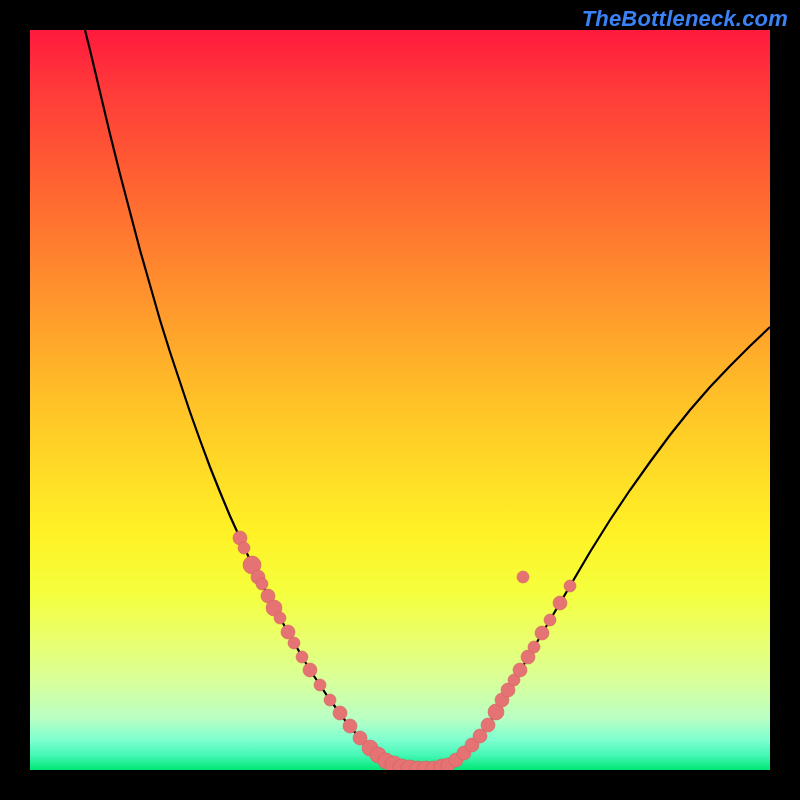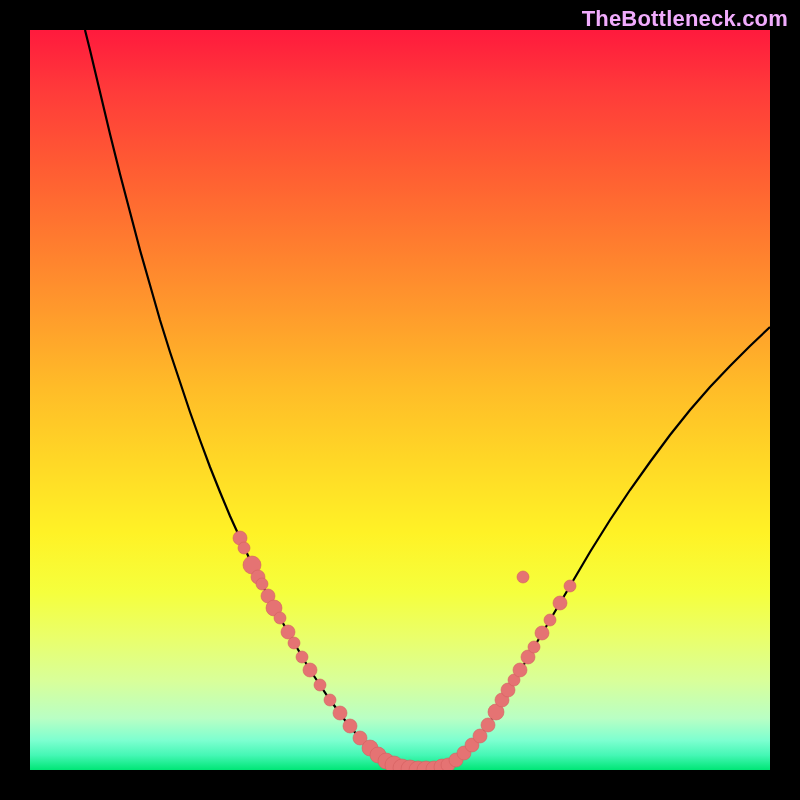--- a/index.html
+++ b/index.html
@@ -31,25 +31,26 @@
       #d8ff9a 88%,
       #b9ffc4 93%,
       #7dffd0 96%,
       #45f7b5 98%,
       #00e676 100%);
   }
   .watermark {
     position: absolute;
     top: 6px;
     right: 12px;
-    color: #f0abfc;
+    color: #3b82f6;
     font-size: 22px;
     font-weight: 600;
     letter-spacing: 0.2px;
     user-select: none;
+    font-style: italic;
   }
   svg.plot {
     position: absolute;
     left: 30px;
     top: 30px;
     width: 740px;
     height: 740px;
   }
   .curve {
     fill: none;

